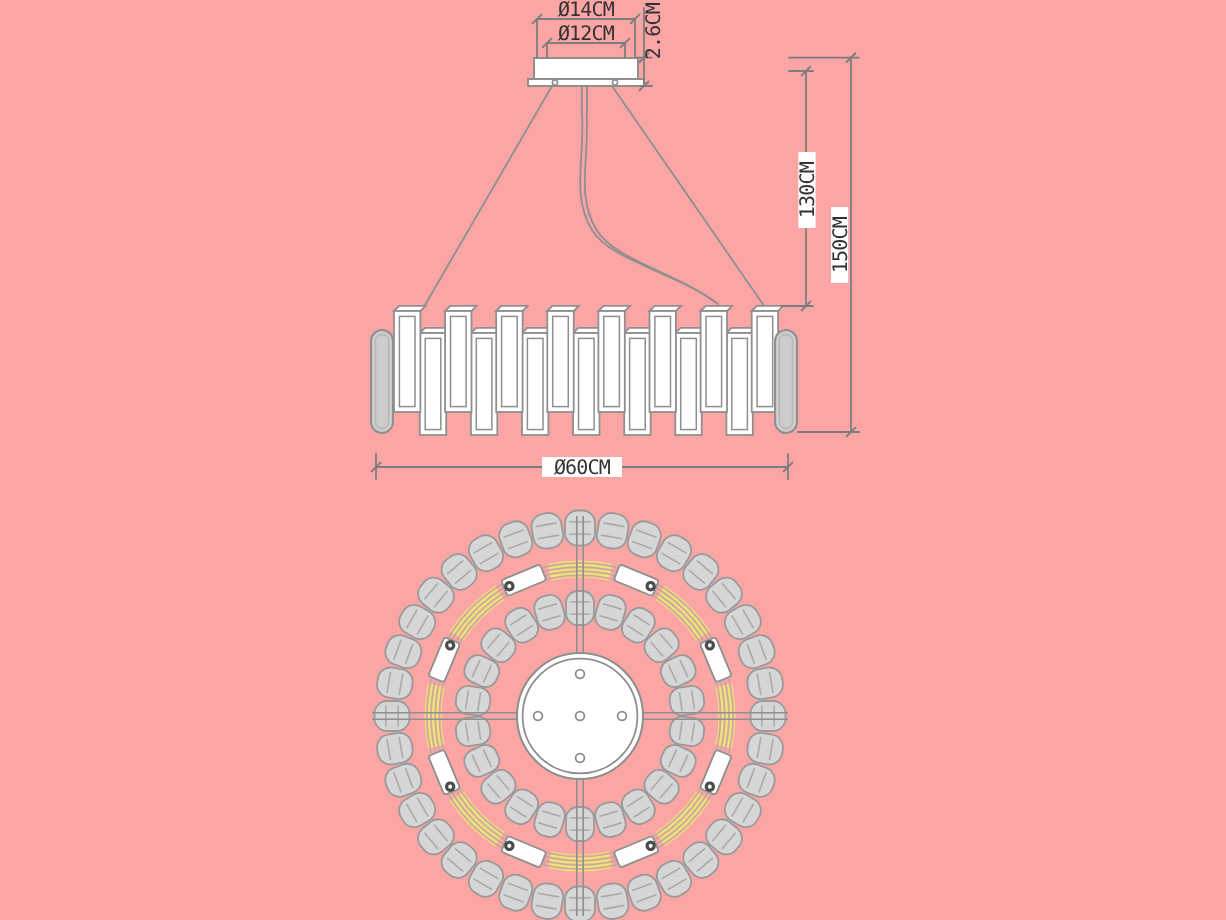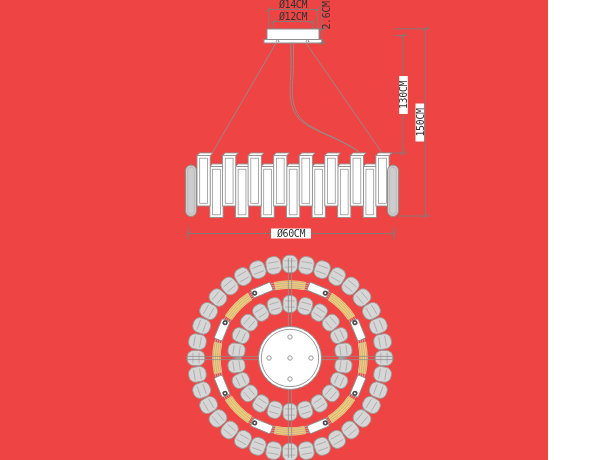--- a/index.html
+++ b/index.html
@@ -1,16 +1,16 @@
 <!DOCTYPE html>
 <html><head>
 <meta charset="utf-8">
 <style>
   html,body{margin:0;padding:0;background:#ffffff;}
-  .stage{position:relative;width:548px;height:460px;background:#ef4444;overflow:hidden;
+  .stage{position:relative;width:613px;height:460px;background:#fca5a5;overflow:hidden;
          font-family:"DejaVu Sans Mono","Liberation Mono",monospace;}
   svg{display:block;}
   .dim{font:10px "DejaVu Sans Mono","Liberation Mono",monospace;letter-spacing:-0.4px;}
 </style>
 </head>
 <body>
 
 <div class="stage">
 <svg width="613" height="460" viewBox="0 0 613 460">
 

